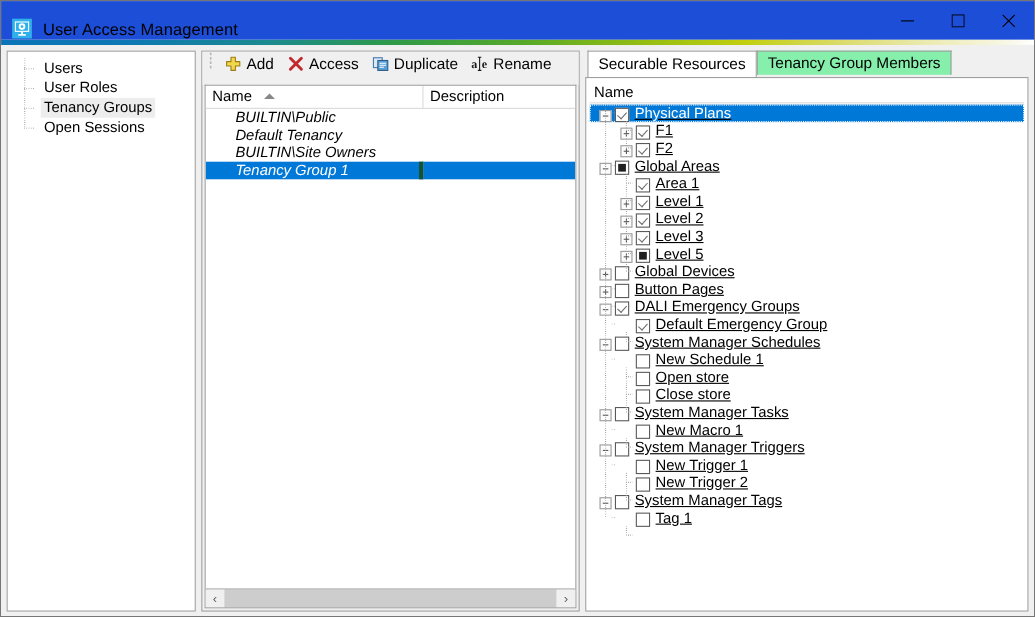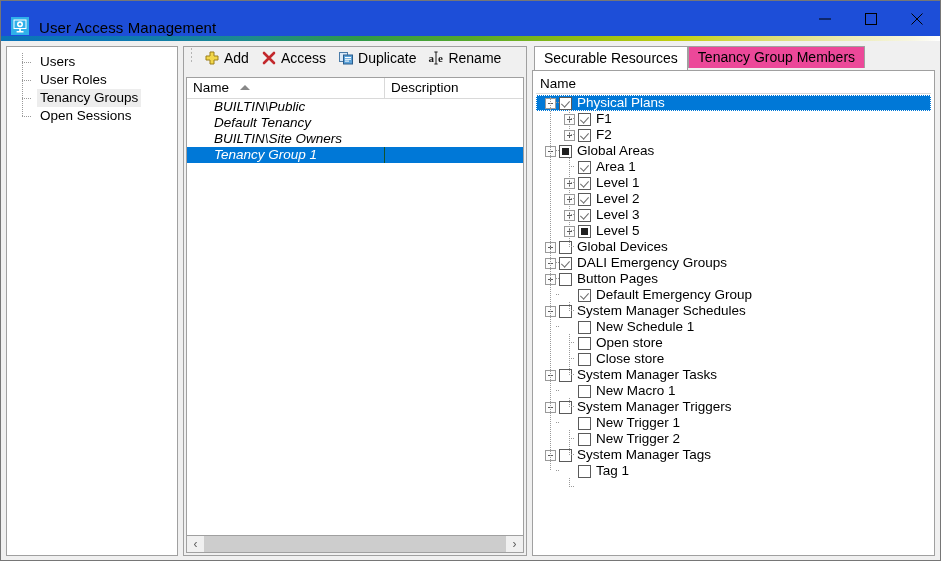--- a/index.html
+++ b/index.html
@@ -237,21 +237,21 @@
     flex: 1 1 auto;
     font-size: 13.5px;
     line-height: 16px;
     padding-left: 4px;
   }
   .list-row.selected .lr-name,
   .list-row.selected .lr-desc {
     background: #0078d7;
     color: #ffffff;
   }
-  .list-row.selected .lr-name { border-right: 1px solid #14532d; padding-left: 27px; }
+  .list-row.selected .lr-name { border-right: 4px solid #14532d; padding-left: 27px; }
 
   .hscroll {
     height: 18px;
     flex: 0 0 auto;
     margin: 0 2px 2px 2px;
     display: flex;
     align-items: stretch;
     background: #f0f0f0;
     border: 1px solid #a0a0a0;
     border-top: 1px solid #a0a0a0;
@@ -309,21 +309,21 @@
   }
   .tab.active {
     height: 24px;
     line-height: 23px;
     background: #ffffff;
     z-index: 2;
     border-color: #a0a0a0;
   }
   .tab:not(.active) {
     margin-bottom: 0px;
-    background: #ec4899;
+    background: #86efac;
   }
 
   .tabpage {
     flex: 1 1 auto;
     background: #ffffff;
     border: 1px solid #a0a0a0;
     box-sizing: border-box;
     padding: 3px;
     display: flex;
     flex-direction: column;
@@ -344,23 +344,24 @@
   .tree-body {
     flex: 1 1 auto;
     overflow: hidden;
     position: relative;
     padding-top: 1px;
   }
   .tnode {
     position: relative;
     height: 16px;
     display: flex;
-    align-items: center;
+    align-items: flex-end;
     cursor: default;
     white-space: nowrap;
+    text-decoration: underline;
   }
   .tnode.selected { background: #0078d7; }
   .tnode.selected .tlabel { color: #ffffff; }
   .tnode.selected.focused {
     outline: 1px dotted #ffffff;
     outline-offset: -1px;
   }
   .tindent { flex: 0 0 auto; }
   .expander {
     width: 11px; height: 11px;
@@ -630,29 +631,29 @@
               <span class="tlabel">Level 5</span>
             </div>
             <div class="tnode">
               <div class="tindent" style="width: 9px;"></div>
               <div class="expander plus"></div>
               <div class="cbox "></div>
               <span class="tlabel">Global Devices</span>
             </div>
             <div class="tnode">
               <div class="tindent" style="width: 9px;"></div>
+              <div class="expander plus"></div>
+              <div class="cbox "></div>
+              <span class="tlabel">Button Pages</span>
+            </div>
+            <div class="tnode">
+              <div class="tindent" style="width: 9px;"></div>
               <div class="expander minus"></div>
               <div class="cbox checked"></div>
               <span class="tlabel">DALI Emergency Groups</span>
-            </div>
-            <div class="tnode">
-              <div class="tindent" style="width: 9px;"></div>
-              <div class="expander plus"></div>
-              <div class="cbox "></div>
-              <span class="tlabel">Button Pages</span>
             </div>
             <div class="tnode">
               <div class="tindent" style="width: 28px;"></div>
               <div class="expander none"></div>
               <div class="cbox checked"></div>
               <span class="tlabel">Default Emergency Group</span>
             </div>
             <div class="tnode">
               <div class="tindent" style="width: 9px;"></div>
               <div class="expander minus"></div>

